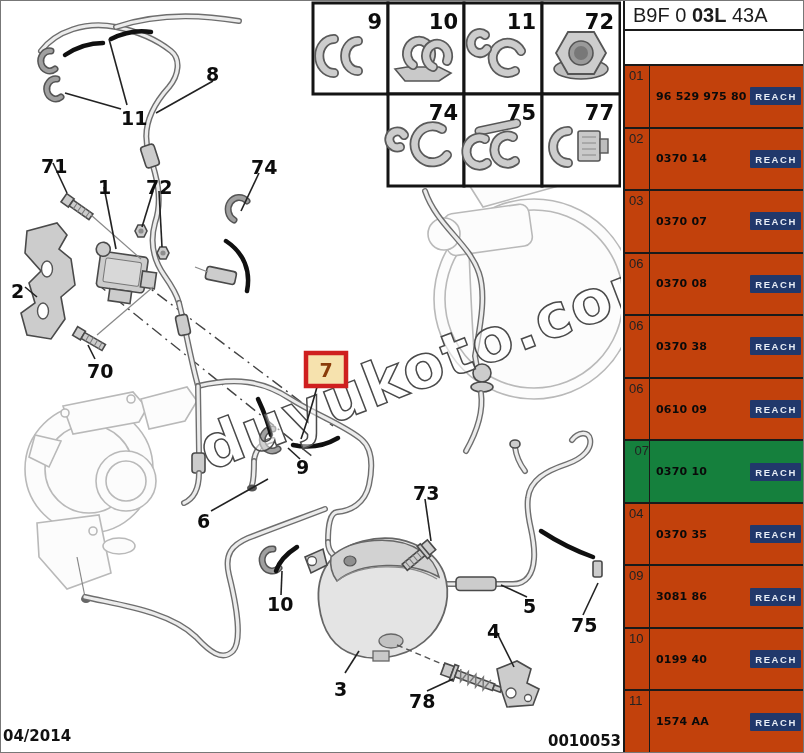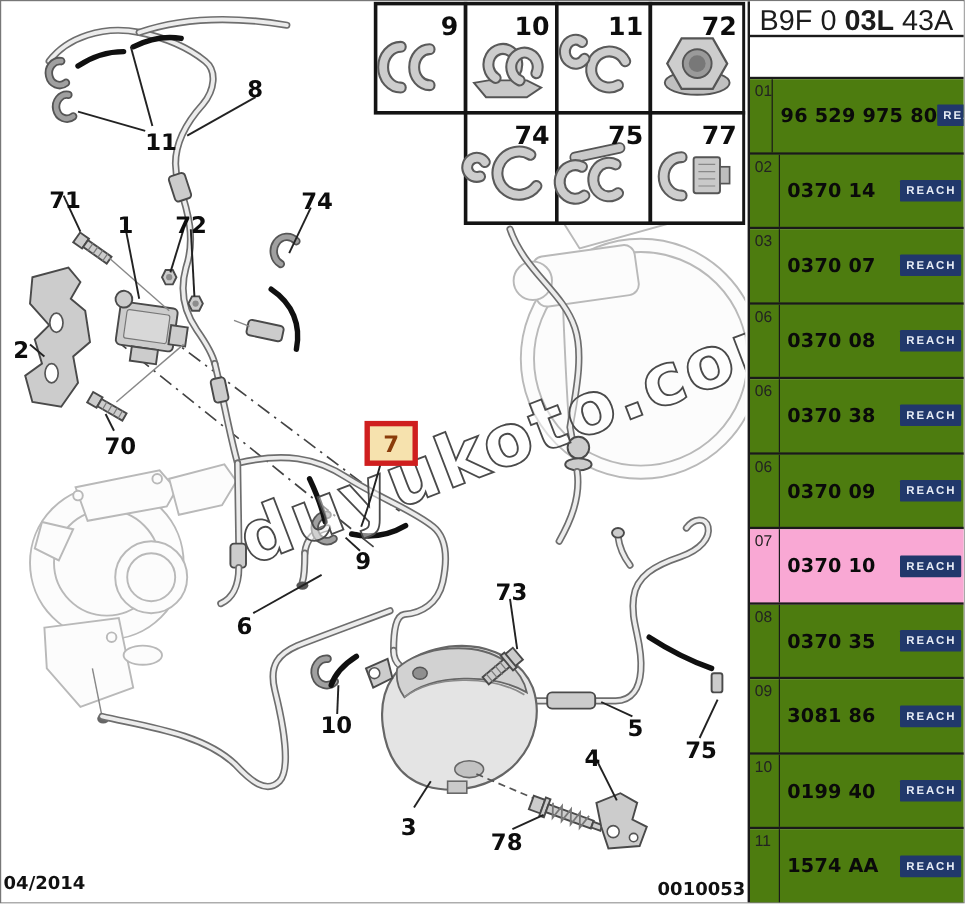--- a/index.html
+++ b/index.html
@@ -23,30 +23,30 @@
   .part2{fill:#d8d8d8;stroke:#777;stroke-width:1;}
   .to{stroke:#5a5a5a;stroke-width:10;fill:none;stroke-linecap:round;}
   .ti{stroke:#cdcdcd;stroke-width:6.5;fill:none;stroke-linecap:round;}
   .mo{stroke:#555;stroke-width:7;fill:none;stroke-linecap:round;}
   .mi{stroke:#a0a0a0;stroke-width:4;fill:none;stroke-linecap:round;}
   .gridbox{fill:#ffffff;stroke:#141414;stroke-width:3;}
   
   #panel{position:absolute;left:622px;top:0;width:182px;height:753px;box-sizing:border-box;
          background:#fff;border-left:2px solid #1a1a1a;display:flex;flex-direction:column;}
   .panel-header{height:30px;box-sizing:border-box;border-bottom:2px solid #1a1a1a;
-                font-size:24px;color:#1c1c1c;padding:3px 0 0 8px;white-space:nowrap;}
+                font-size:20px;color:#1c1c1c;padding:3px 0 0 8px;white-space:nowrap;}
   .panel-spacer{height:35px;box-sizing:border-box;border-bottom:2px solid #1a1a1a;}
-  .part-row{flex:1;display:flex;box-sizing:border-box;border-bottom:2px solid #1a1a1a;background:#4d7c0f;}
-  .part-row.highlight{background:#f9a8d4;}
+  .part-row{flex:1;display:flex;box-sizing:border-box;border-bottom:2px solid #1a1a1a;background:#c2410c;}
+  .part-row.highlight{background:#15803d;text-align:right;}
   .idx{width:25px;box-sizing:border-box;border-right:1.5px solid #1a1a1a;
        font-size:13px;color:#222;padding:2px 0 0 4px;}
   .cell{flex:1;display:flex;align-items:center;justify-content:space-between;
         padding:0 4px 0 6px;}
   .pn{font-family:"DejaVu Sans","Liberation Sans",sans-serif;font-weight:bold;
-      font-size:16px;color:#0a0a0a;letter-spacing:0.2px;white-space:nowrap;}
+      font-size:11px;color:#0a0a0a;letter-spacing:0.2px;white-space:nowrap;}
   .reach{background:#21386b;color:#e8edf6;font-size:9.5px;font-weight:bold;
          letter-spacing:1.6px;padding:4px 4px 3px 5px;border-radius:1px;cursor:pointer;
          font-family:"Liberation Sans",sans-serif;}
 </style>
 </head>
 <body>
 
 <div id="app">
 
   <div id="diagram">
@@ -406,33 +406,33 @@
     <div class="part-row">
       <div class="idx">06</div>
       <div class="cell">
           <span class="pn">0370 38</span>
           <span class="reach">REACH</span>
         </div>
     </div>
     <div class="part-row">
       <div class="idx">06</div>
       <div class="cell">
-          <span class="pn">0370 09</span>
+          <span class="pn">0610 09</span>
           <span class="reach">REACH</span>
         </div>
     </div>
     <div class="part-row highlight">
       <div class="idx">07</div>
       <div class="cell">
           <span class="pn">0370 10</span>
           <span class="reach">REACH</span>
         </div>
     </div>
     <div class="part-row">
-      <div class="idx">08</div>
+      <div class="idx">04</div>
       <div class="cell">
           <span class="pn">0370 35</span>
           <span class="reach">REACH</span>
         </div>
     </div>
     <div class="part-row">
       <div class="idx">09</div>
       <div class="cell">
           <span class="pn">3081 86</span>
           <span class="reach">REACH</span>

